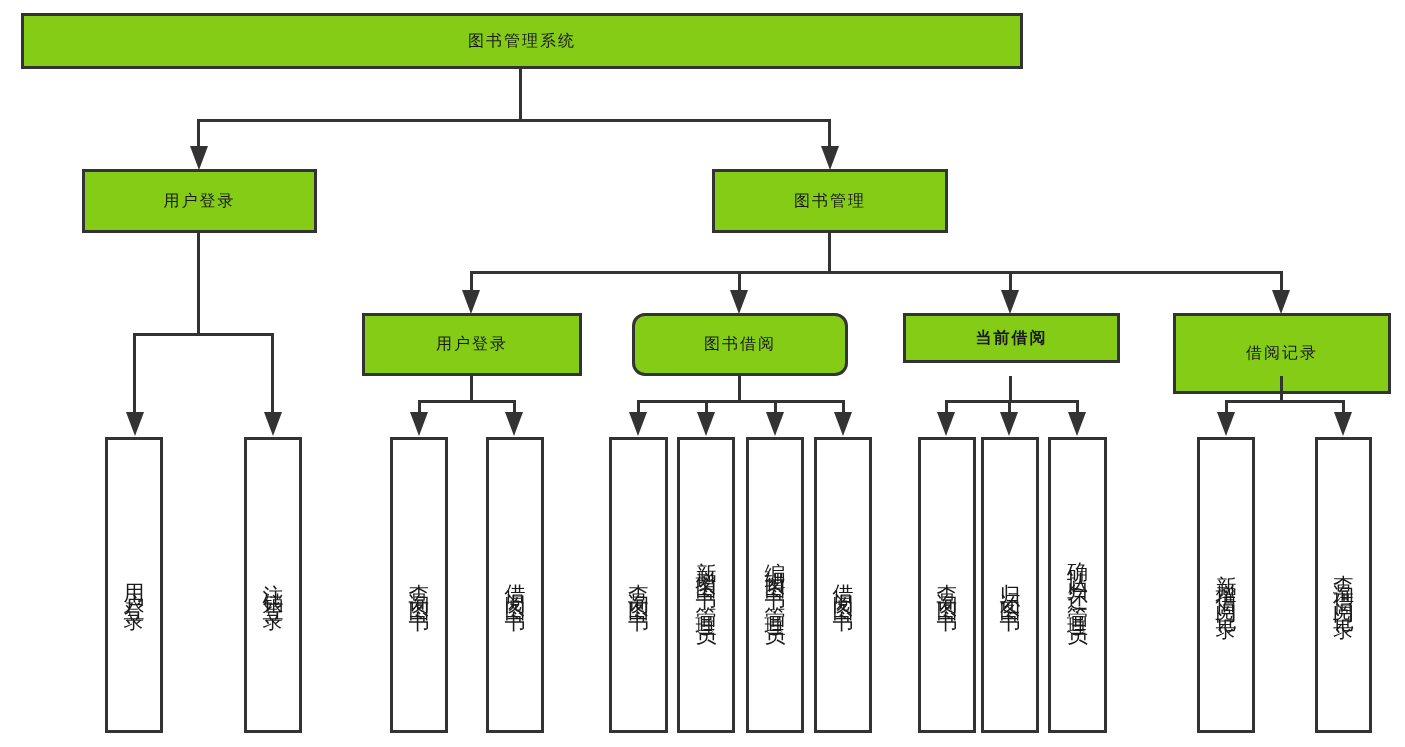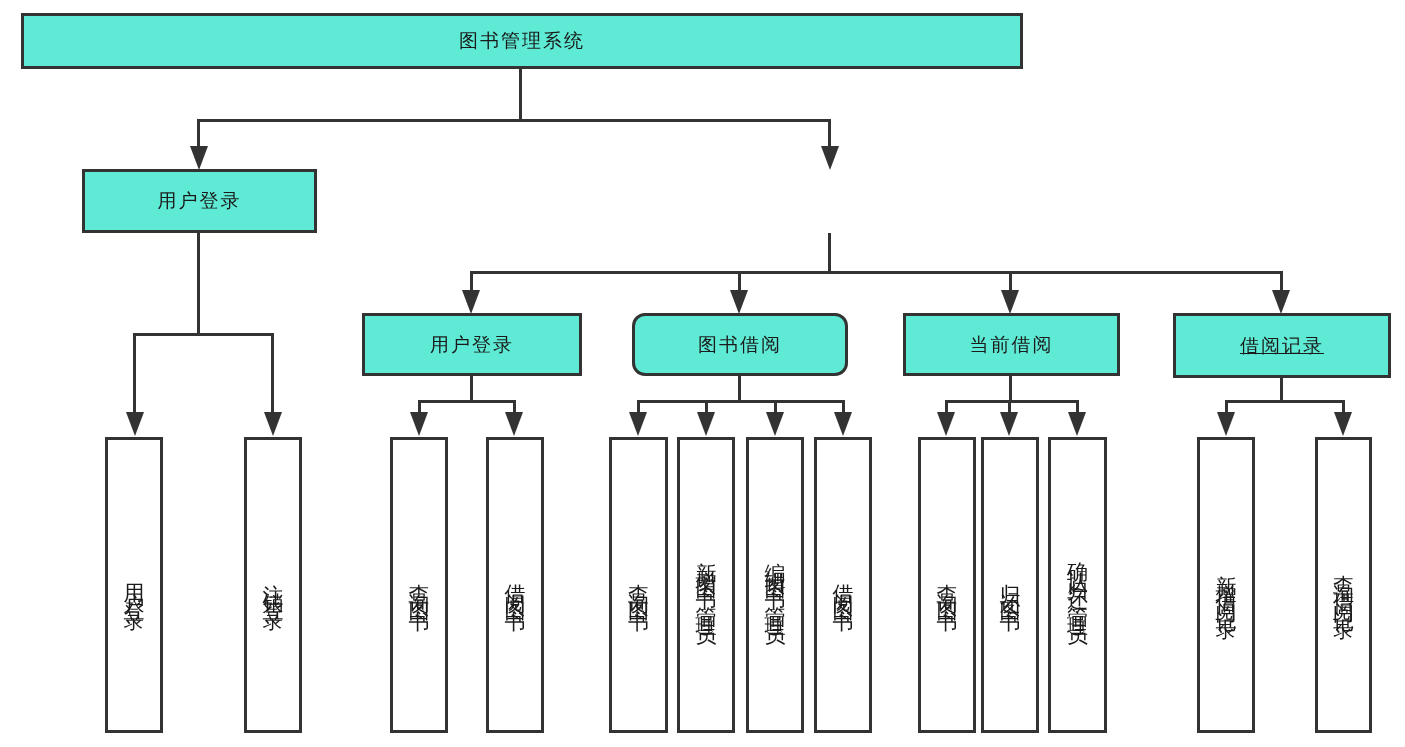--- a/index.html
+++ b/index.html
@@ -13,25 +13,25 @@
     width: 1405px;
     height: 747px;
     background: #ffffff;
     overflow: hidden;
   }
   
   .box {
     position: absolute;
     box-sizing: border-box;
     border: 3px solid #333333;
-    background: #5eead4;
+    background: #84cc16;
     display: flex;
     align-items: center;
     justify-content: center;
-    font-size: 19px;
+    font-size: 16px;
     letter-spacing: 2px;
     color: #1a1a1a;
     white-space: nowrap;
   }
   
   .vbox {
     position: absolute;
     box-sizing: border-box;
     border: 3px solid #333333;
     background: #ffffff;
@@ -78,20 +78,21 @@
   <div class="box" style="left:21px; top:13px; width:1002px; height:56px;">图书管理系统</div>
 
   <div class="ln" style="left:519px; top:69px; width:3px; height:52px;"></div>
   <div class="ln" style="left:197px; top:119px; width:634px; height:3px;"></div>
   <div class="ln" style="left:197px; top:119px; width:3px; height:30px;"></div>
   <div class="arr" style="left:190px; top:146px;"></div>
   <div class="ln" style="left:828px; top:119px; width:3px; height:30px;"></div>
   <div class="arr" style="left:821px; top:146px;"></div>
 
   <div class="box" style="left:82px; top:169px; width:235px; height:64px;">用户登录</div>
+  <div class="box" style="left:712px; top:169px; width:236px; height:64px;">图书管理</div>
 
   <div class="ln" style="left:197px; top:233px; width:3px; height:103px;"></div>
   <div class="ln" style="left:133px; top:333px; width:141px; height:3px;"></div>
   <div class="ln" style="left:133px; top:333px; width:3px; height:80px;"></div>
   <div class="arr" style="left:126px; top:412px;"></div>
   <div class="ln" style="left:271px; top:333px; width:3px; height:80px;"></div>
   <div class="arr" style="left:264px; top:412px;"></div>
 
   <div class="ln" style="left:828px; top:233px; width:3px; height:40px;"></div>
   <div class="ln" style="left:470px; top:271px; width:813px; height:3px;"></div>
@@ -99,22 +100,22 @@
   <div class="arr" style="left:462px; top:290px;"></div>
   <div class="ln" style="left:738px; top:271px; width:3px; height:22px;"></div>
   <div class="arr" style="left:730px; top:290px;"></div>
   <div class="ln" style="left:1009px; top:271px; width:3px; height:22px;"></div>
   <div class="arr" style="left:1001px; top:290px;"></div>
   <div class="ln" style="left:1280px; top:271px; width:3px; height:22px;"></div>
   <div class="arr" style="left:1272px; top:290px;"></div>
 
   <div class="box" style="left:362px; top:313px; width:220px; height:63px;">用户登录</div>
   <div class="box" style="left:632px; top:313px; width:216px; height:63px;border-radius:13px;">图书借阅</div>
-  <div class="box" style="left:903px; top:313px; width:217px; height:63px;">当前借阅</div>
-  <div class="box" style="left:1173px; top:313px; width:218px; height:65px;text-decoration:underline;">借阅记录</div>
+  <div class="box" style="left:903px; top:313px; width:217px; height:50px;font-weight:bold;">当前借阅</div>
+  <div class="box" style="left:1173px; top:313px; width:218px; height:81px;">借阅记录</div>
 
   <div class="ln" style="left:470px; top:376px; width:3px; height:27px;"></div>
   <div class="ln" style="left:418px; top:400px; width:98px; height:3px;"></div>
   <div class="ln" style="left:418px; top:400px; width:3px; height:14px;"></div>
   <div class="arr" style="left:410px; top:412px;"></div>
   <div class="ln" style="left:513px; top:400px; width:3px; height:14px;"></div>
   <div class="arr" style="left:505px; top:412px;"></div>
 
   <div class="ln" style="left:738px; top:376px; width:3px; height:27px;"></div>
   <div class="ln" style="left:637px; top:400px; width:208px; height:3px;"></div>

